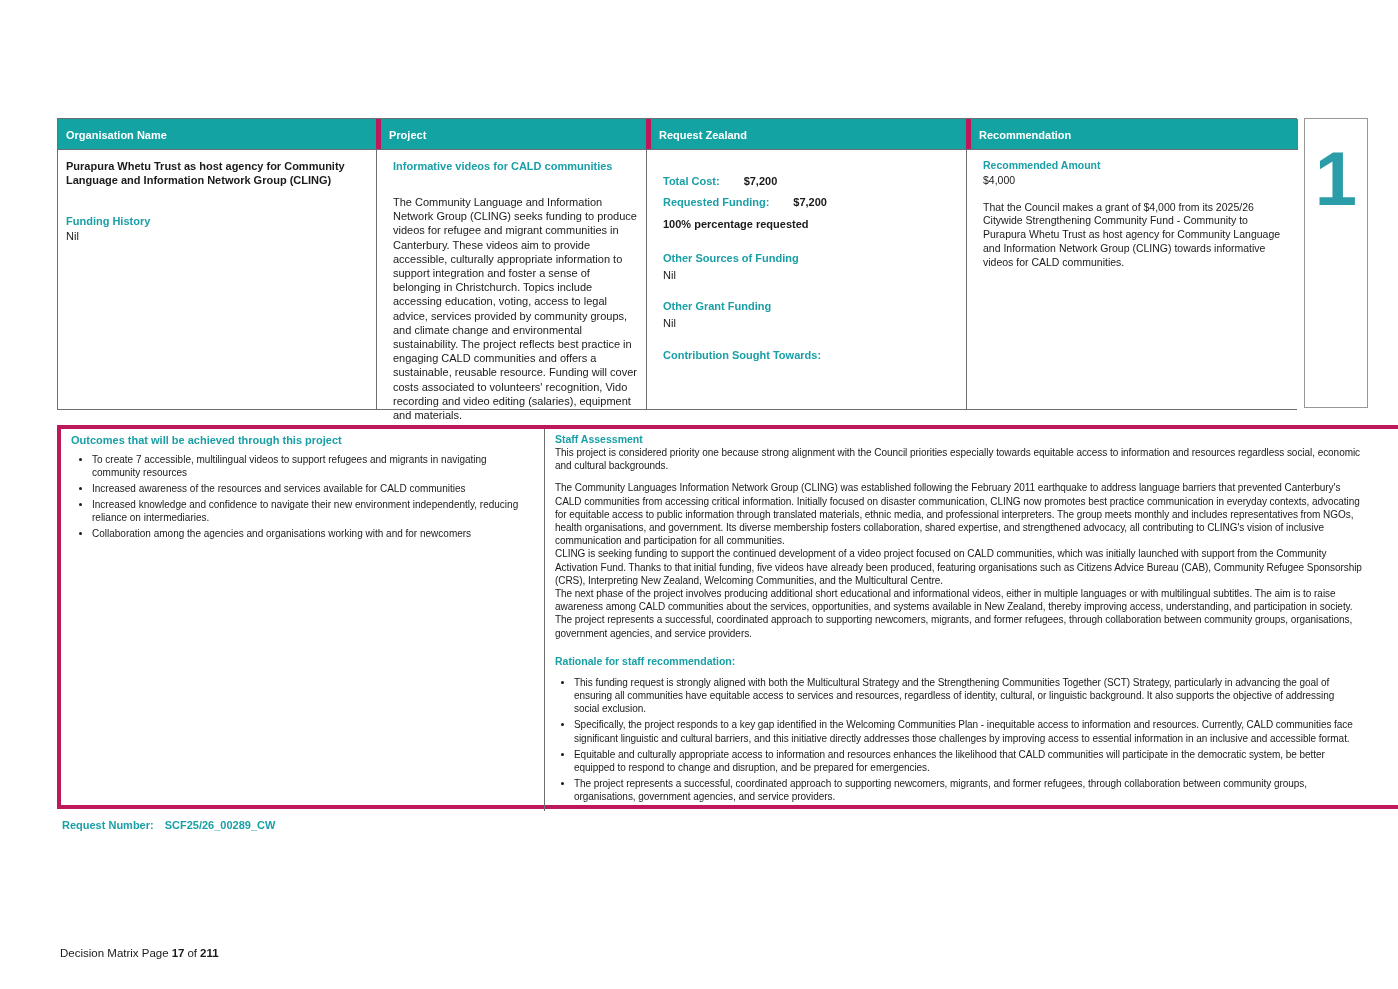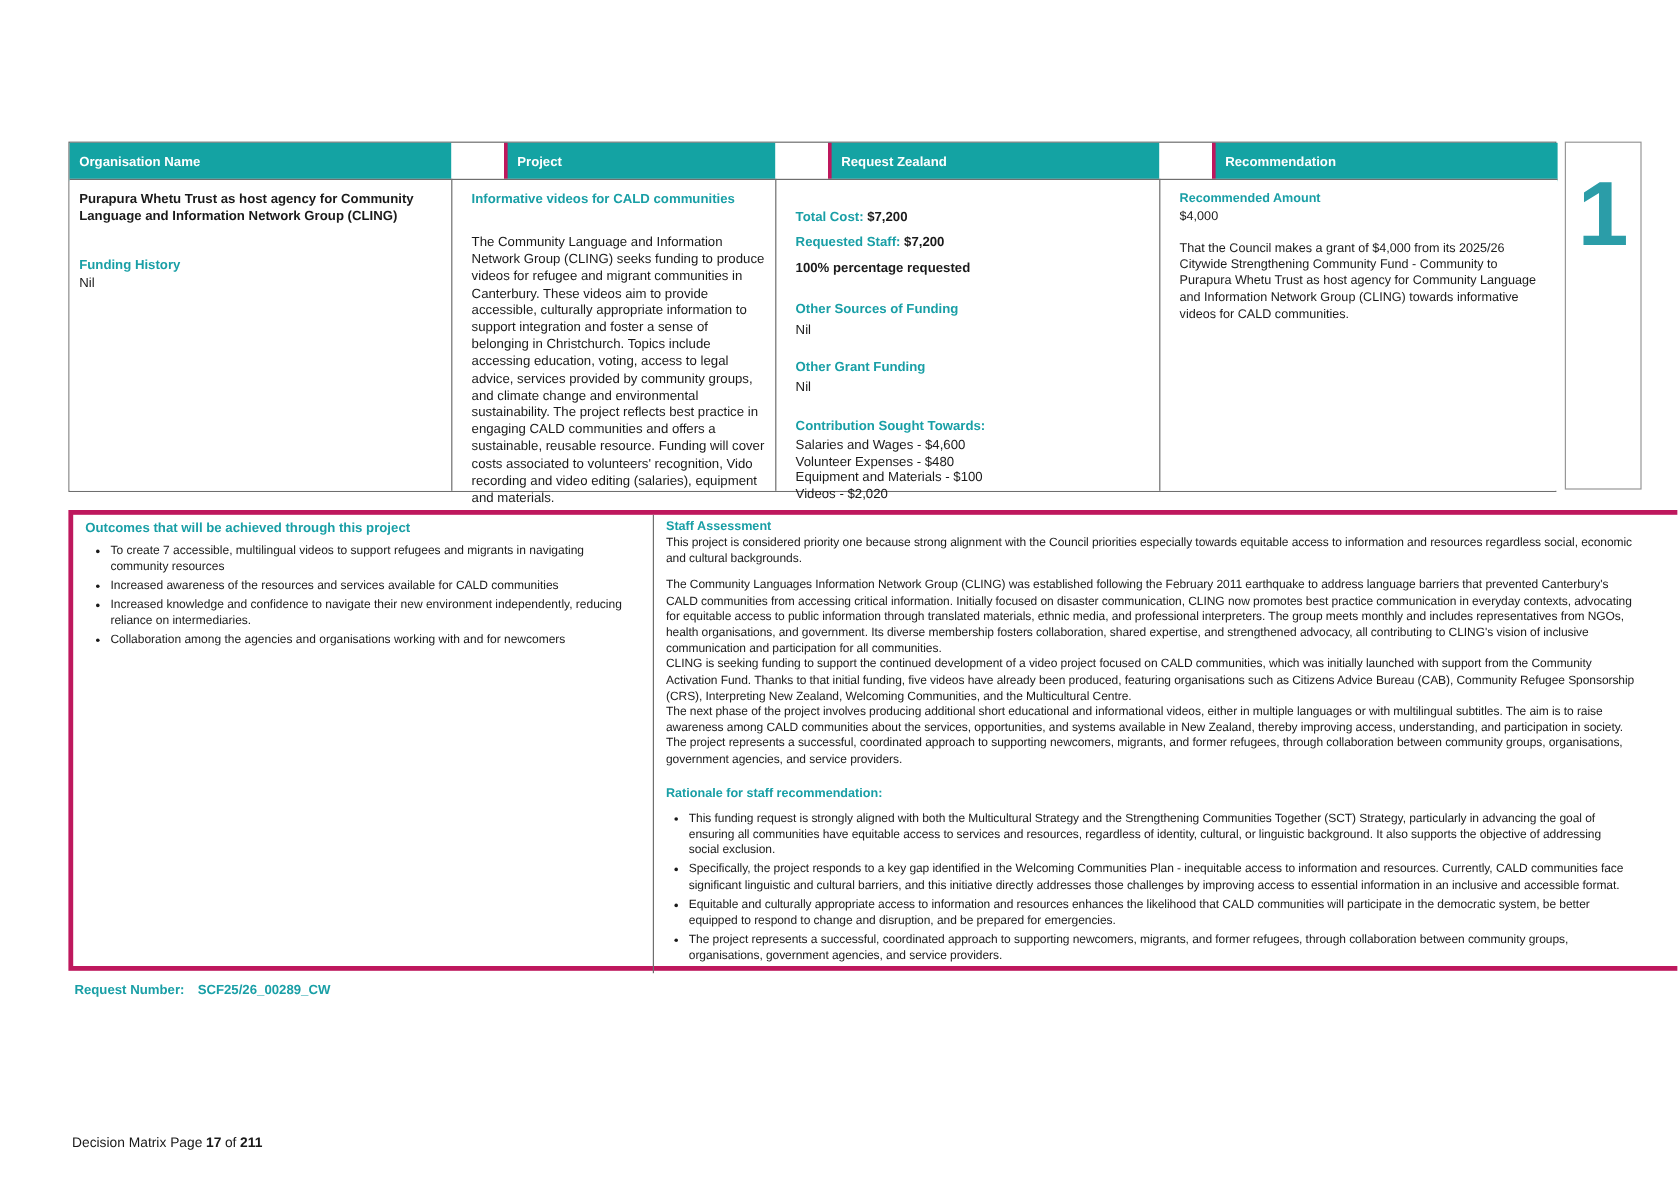--- a/index.html
+++ b/index.html
@@ -18,21 +18,21 @@
   .matrix {
     position:absolute; left:57px; top:118px; width:1240px;
     display:grid; grid-template-columns:318px 270px 320px 332px;
     grid-template-rows:30px 260px;
     border:1px solid #6e6e6e;
   }
   .th {
     background:#14a3a3; color:#ffffff; font-weight:bold; font-size:11px;
     display:flex; align-items:center; padding:16px 8px;
   }
-  .th + .th { border-left:3px solid #be185d;margin-left:44px; }
+  .th + .th { border-left:5px solid #be185d; }
   .td {
     border-top:1px solid #6e6e6e; padding:9px 8px 8px 8px;
     font-size:11px; line-height:14px; background:#ffffff;
   }
   .td.bl { border-left:1px solid #6e6e6e;padding-left:16px; }
   .teal { color:#199fa6; font-weight:bold; }
   .bold { font-weight:bold; }
 
   .org-name { font-weight:bold; font-size:11px; line-height:14px; }
   .funding-label { margin-top:27px; font-size:11px; }
@@ -43,21 +43,21 @@
 
   .b-row { margin:0; font-size:11px; }
   .b-total { margin-top:15px; }
   .b-req { margin-top:7px; }
   .b-pct { margin-top:8px; font-weight:bold; }
   .b-other { margin-top:20px; }
   .b-nil { margin-top:3px; }
   .b-grant { margin-top:17px; }
   .b-contrib { margin-top:18px; }
   .b-lines { margin-top:3px; line-height:13.5px; }
-  .b-value { font-weight:bold; color:#1a1a1a; margin-left:3px; }
+  .b-value { font-weight:bold; color:#1a1a1a; margin-left:24px; }
 
   .rec-cell { font-size:10.5px; line-height:13.8px; padding-right:6px; }
   .rec-amount { margin-top:1px; }
   .rec-text { margin-top:13px; }
 
   .rank-box {
     position:absolute; left:1304px; top:118px; width:64px; height:290px;
     border:1px solid #979797; background:#ffffff; text-align:center;
   }
   .rank-num {
@@ -113,34 +113,28 @@
     <div class="td bl">
       <div class="teal project-title">Informative videos for CALD communities</div>
       <div class="project-desc">The Community Language and Information Network Group (CLING) seeks funding to produce videos for refugee and migrant communities in Canterbury. These videos aim to provide accessible, culturally appropriate information to support integration and foster a sense of belonging in Christchurch. Topics include accessing education, voting, access to legal advice, services provided by community groups, and climate change and environmental sustainability. The project reflects best practice in engaging CALD communities and offers a sustainable, reusable resource. Funding will cover costs associated to volunteers' recognition, Vido recording and video editing (salaries), equipment and materials.</div>
     </div>
 
     <div class="td bl">
       <div class="b-row b-total">
         <span class="teal">Total Cost:</span><span class="b-value">$7,200</span>
       </div>
       <div class="b-row b-req">
-        <span class="teal">Requested Staff:</span><span class="b-value">$7,200</span>
+        <span class="teal">Requested Funding:</span><span class="b-value">$7,200</span>
       </div>
       <div class="b-row b-pct">100% percentage requested</div>
       <div class="b-row b-other teal">Other Sources of Funding</div>
       <div class="b-row b-nil">Nil</div>
       <div class="b-row b-grant teal">Other Grant Funding</div>
       <div class="b-row b-nil">Nil</div>
       <div class="b-row b-contrib teal">Contribution Sought Towards:</div>
-      <div class="b-lines">
-        <div>Salaries and Wages - $4,600</div>
-        <div>Volunteer Expenses - $480</div>
-        <div>Equipment and Materials - $100</div>
-        <div>Videos - $2,020</div>
-      </div>
     </div>
 
     <div class="td bl rec-cell">
       <div class="teal">Recommended Amount</div>
       <div class="rec-amount">$4,000</div>
       <div class="rec-text">That the Council makes a grant of $4,000 from its 2025/26 Citywide Strengthening Community Fund - Community to Purapura Whetu Trust as host agency for Community Language and Information Network Group (CLING) towards informative videos for CALD communities.</div>
     </div>
   </div>
 
   <div class="rank-box">

